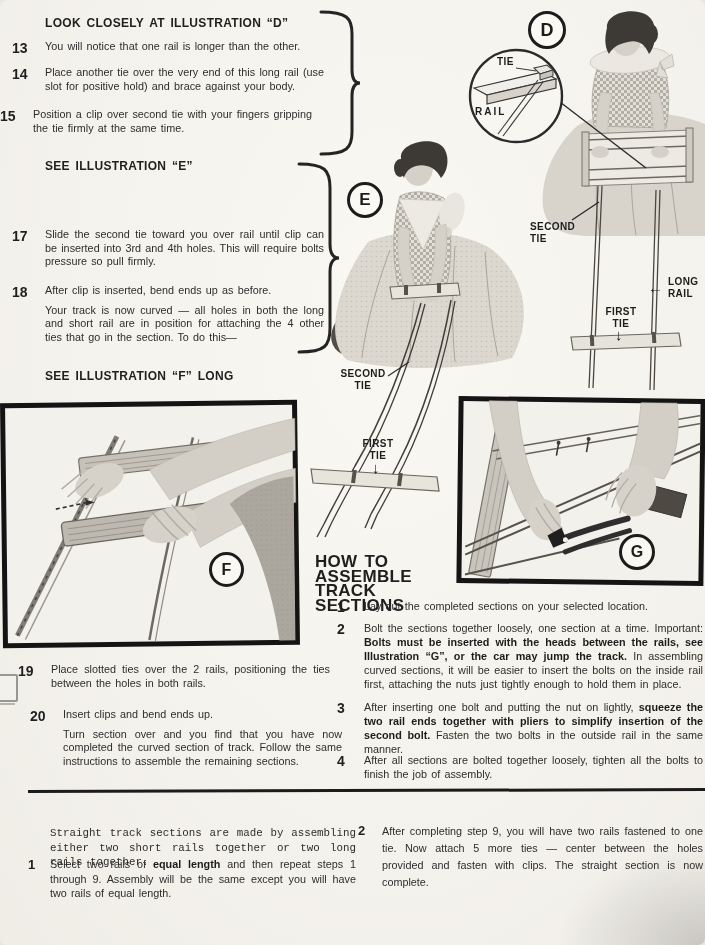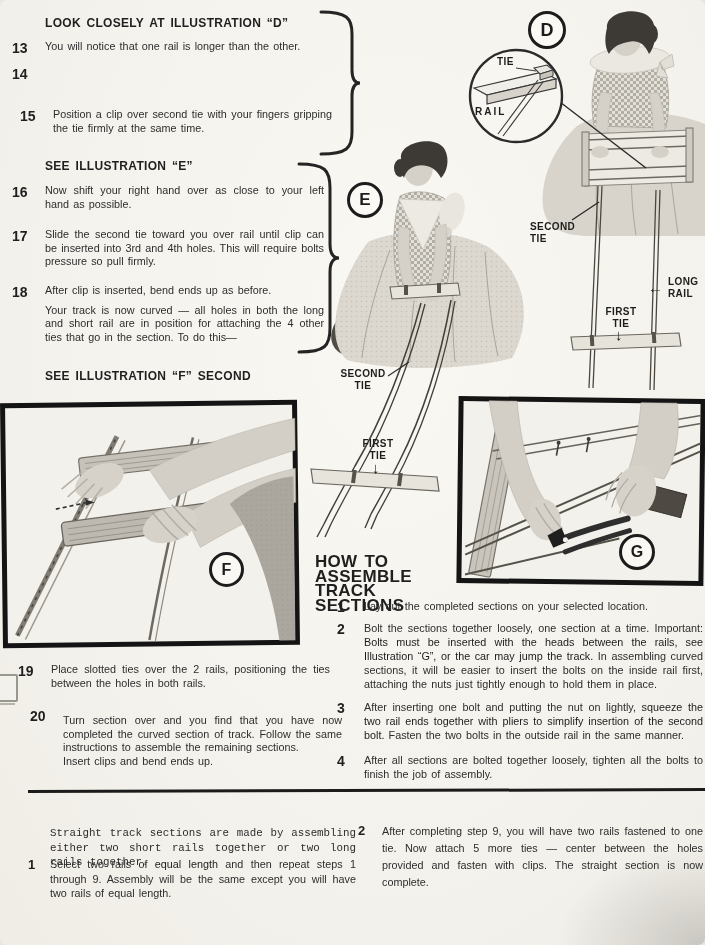--- a/index.html
+++ b/index.html
@@ -14,21 +14,21 @@
   .step{position:absolute;}
   .num{position:absolute;left:0;top:0;font-weight:bold;font-size:14px;color:#1f1f1f;}
   .txt{margin:0;font-size:10.8px;line-height:13.5px;text-align:justify;word-spacing:1.2px;color:#2d2d2d;}
   .txt.last-left{text-align:left;}
   .extra{margin-top:6px;}
   .col-top .txt{margin-left:33px;width:279px;}
   .col-track .txt{margin-left:27px;width:339px;line-height:14px;}
   .col-bl .txt{margin-left:22px;width:306px;line-height:14.5px;}
   .col-br .txt{margin-left:24px;width:321px;line-height:17px;}
   .intro{font-size:10.8px;line-height:14.5px;text-align:justify;word-spacing:1.2px;margin:0;font-family:Liberation Mono, monospace;}
-  b,.bold{font-weight:normal;color:#1c1c1c;}
+  b,.bold{font-weight:bold;color:#1c1c1c;}
   .badge{
     position:absolute;border:3px solid #1c1c1c;border-radius:50%;
     background:rgba(250,249,245,.85);font-weight:bold;color:#1c1c1c;
     display:flex;align-items:center;justify-content:center;
   }
   .lbl{position:absolute;font-weight:bold;font-size:10px;line-height:11.5px;letter-spacing:.4px;color:#1d1d1d;}
   .arrow{position:absolute;font-weight:bold;color:#1d1d1d;font-size:15px;line-height:15px;}
   .divider{position:absolute;left:28px;top:789px;width:677px;height:3px;background:#1b1b1b;transform:rotate(-.15deg);}
   .edge-artifact{position:absolute;left:-5px;top:674px;width:19px;height:24px;border:2px solid #9a978f;background:#f3f1eb;border-radius:2px;}
   .edge-line{position:absolute;left:0;top:703px;width:15px;height:2px;background:#b7b4ab;}
@@ -187,52 +187,49 @@
   </svg>
 
   <div class="abs h" style="left:45px;top:16px">LOOK CLOSELY AT ILLUSTRATION “D”</div>
 
   <div class="step col-top" style="left:12px;top:40px;width:312px">
     <span class="num">13</span>
     <p class="txt">You will notice that one rail is longer than the other.</p>
   </div>
   <div class="step col-top" style="left:12px;top:66px;width:312px">
     <span class="num">14</span>
-  </div>
-  <div class="step col-top" style="left:20px;top:108px;width:312px">
+    <p class="txt">Place another tie over the very end of this long rail (use slot for positive hold) and brace against your body.</p>
+  </div>
+  <div class="step col-top" style="left:0;top:108px;width:312px">
     <span class="num">15</span>
     <p class="txt">Position a clip over second tie with your fingers gripping the tie firmly at the same time.</p>
   </div>
 
   <div class="abs h" style="left:45px;top:159px">SEE ILLUSTRATION “E”</div>
 
-  <div class="step col-top" style="left:12px;top:184px;width:312px">
-    <span class="num">16</span>
-    <p class="txt">Now shift your right hand over as close to your left hand as possible.</p>
-  </div>
   <div class="step col-top" style="left:12px;top:228px;width:312px">
     <span class="num">17</span>
     <p class="txt">Slide the second tie toward you over rail until clip can be inserted into 3rd and 4th holes.  This will require bolts pressure so pull firmly.</p>
   </div>
   <div class="step col-top" style="left:12px;top:284px;width:312px">
     <span class="num">18</span>
     <p class="txt">After clip is inserted, bend ends up as before.</p>
     <p class="txt extra">Your track is now curved — all holes in both the long and short rail are in position for attaching the 4 other ties that go in the section. To do this—</p>
   </div>
 
-  <div class="abs h" style="left:45px;top:369px">SEE ILLUSTRATION “F” SECOND</div>
+  <div class="abs h" style="left:45px;top:369px">SEE ILLUSTRATION “F” LONG</div>
 
   <div class="step col-top" style="left:18px;top:663px;width:312px">
     <span class="num">19</span>
     <p class="txt">Place slotted ties over the 2 rails, positioning the ties between the holes in both rails.</p>
   </div>
   <div class="step col-top" style="left:30px;top:708px;width:312px">
     <span class="num">20</span>
+    <p class="txt last-left">Insert clips and bend ends up.</p>
     <p class="txt extra">Turn section over and you find that you have now completed the curved section of track.  Follow the same instructions to assemble the remaining sections.</p>
-    <p class="txt last-left">Insert clips and bend ends up.</p>
   </div>
 
   <div class="abs h h2l" style="left:315px;top:555px;font-size:17px">
     <span>HOW TO ASSEMBLE</span><br>
     <span>TRACK SECTIONS</span>
   </div>
 
   <div class="step col-track" style="left:337px;top:599px;width:368px">
     <span class="num">1</span>
     <p class="txt last-left"><span>Lay out the completed sections on your selected location.</span><span class="bold"></span><span></span></p>

